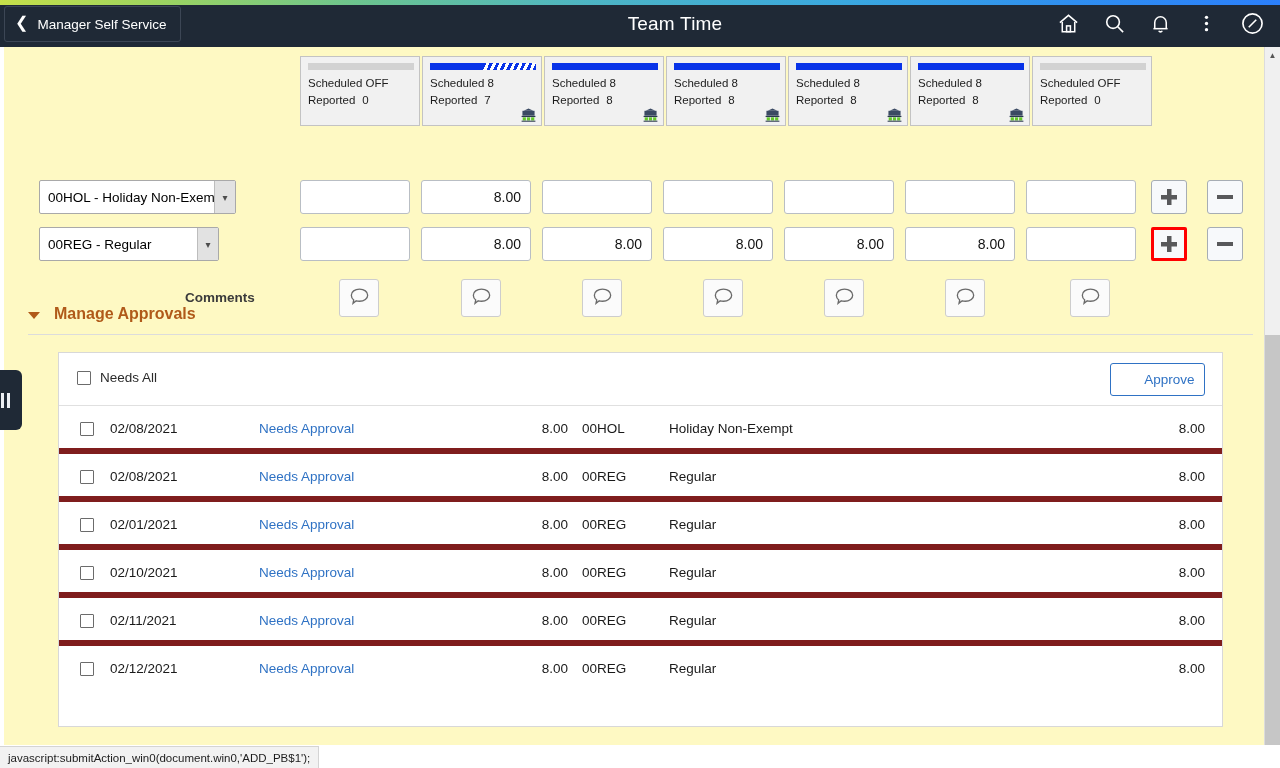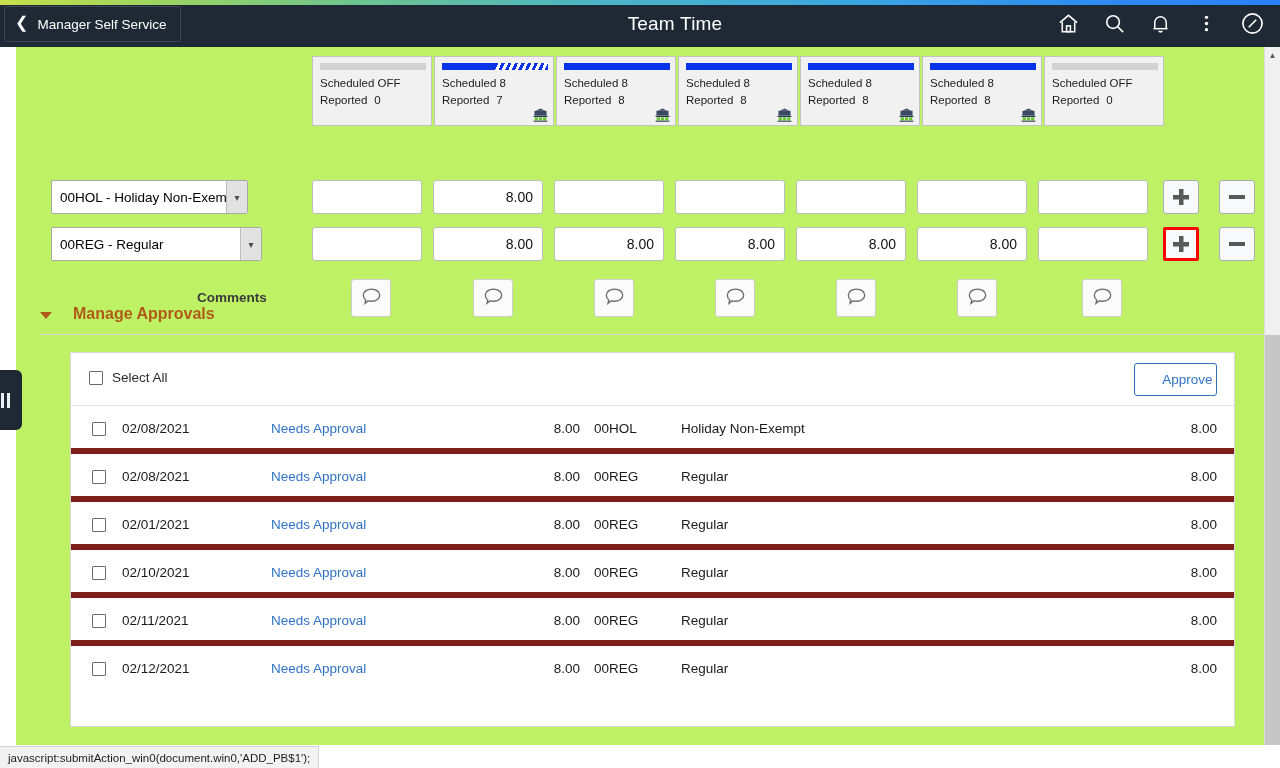--- a/index.html
+++ b/index.html
@@ -51,23 +51,23 @@
   }
   .hdr-icon {
     width: 40px; height: 40px;
     display: flex; align-items: center; justify-content: center;
     cursor: pointer;
   }
   .hdr-icon svg { display: block; }
 
   
   #content-area {
-    position: absolute; top: 47px; left: 16px;
+    position: absolute; top: 47px; left: 4px;
     width: 1264px; height: 698px;
-    background: #bef264;
+    background: #fef9c3;
     overflow: hidden;
   }
 
   
   #day-cards {
     position: absolute; left: 296px; top: 9px;
     display: flex; gap: 2px;
   }
   .day-card {
     width: 120px; height: 70px;
@@ -114,21 +114,21 @@
   }
   .trc-select .lbl { white-space: nowrap; overflow: hidden; }
   .trc-select .arrow {
     position: absolute; right: 0; top: 0;
     width: 21px; height: 32px;
     background: #e2e2e2;
     border-left: 1px solid #bdbdbd;
     display: flex; align-items: center; justify-content: center;
     font-size: 10px; color: #4d4d4d;
   }
-  #trc-row-2 .trc-select { width: 211px; align-items: center; }
+  #trc-row-2 .trc-select { width: 180px; align-items: center; }
 
   .hour-input {
     position: absolute; top: 0;
     width: 110px; height: 34px;
     border: 1px solid #b9bec4; border-radius: 3px;
     background: #ffffff;
     font-size: 14px; color: #111;
     text-align: right;
     padding: 0 9px;
     line-height: 32px;
@@ -168,21 +168,21 @@
     background: #fbfbfb;
     display: flex; align-items: center; justify-content: center;
     cursor: pointer;
   }
 
   
   #approvals-header {
     position: absolute; left: 24px; top: 258px;
     width: 1225px; height: 30px;
     border-bottom: 1px solid #dcdcdc;
-    display: flex; align-items: flex-start; gap: 21px;
+    display: flex; align-items: flex-start; gap: 14px;
     cursor: pointer;
   }
   #approvals-caret {
     width: 0; height: 0; margin-top: 7px;
     border-left: 6px solid transparent;
     border-right: 6px solid transparent;
     border-top: 7px solid #b05a19;
   }
   #approvals-title {
     font-size: 16px; font-weight: bold; color: #b05a19;
@@ -203,21 +203,21 @@
     display: flex; align-items: center; gap: 9px; cursor: pointer;
   }
   .cbox {
     width: 14px; height: 14px;
     border: 1px solid #6b6b6b; border-radius: 1px;
     background: #fff; cursor: pointer;
   }
   #select-all-label { font-size: 13.5px; color: #2b2b2b; }
   #approve-button {
     position: absolute; right: 17px; top: 10px;
-    width: 83px; height: 33px;
+    width: 95px; height: 33px;
     border: 1px solid #2f72c4; border-radius: 3px;
     background: #ffffff; color: #2f72c4;
     font-size: 13.5px;
     display: flex; align-items: center; justify-content: center;
     cursor: pointer;
     padding-left: 24px;
   }
 
   #table-head {
     height: 33px; position: relative;
@@ -542,21 +542,21 @@
 
   <div id="approvals-header">
     <span id="approvals-caret"></span>
     <span id="approvals-title">Manage Approvals</span>
   </div>
 
   <div id="approvals-panel">
     <div id="toolbar-row">
       <div id="select-all-wrap">
         <span class="cbox"></span>
-        <span id="select-all-label">Select All</span>
+        <span id="select-all-label">Needs All</span>
       </div>
       <div id="approve-button">Approve</div>
     </div>
 
 
     <div id="table-body">
         <div class="trow">
           <span class="cbox row-cb"></span>
           <span class="td c-date">02/08/2021</span>
           <span class="td c-stat link">Needs Approval</span>

